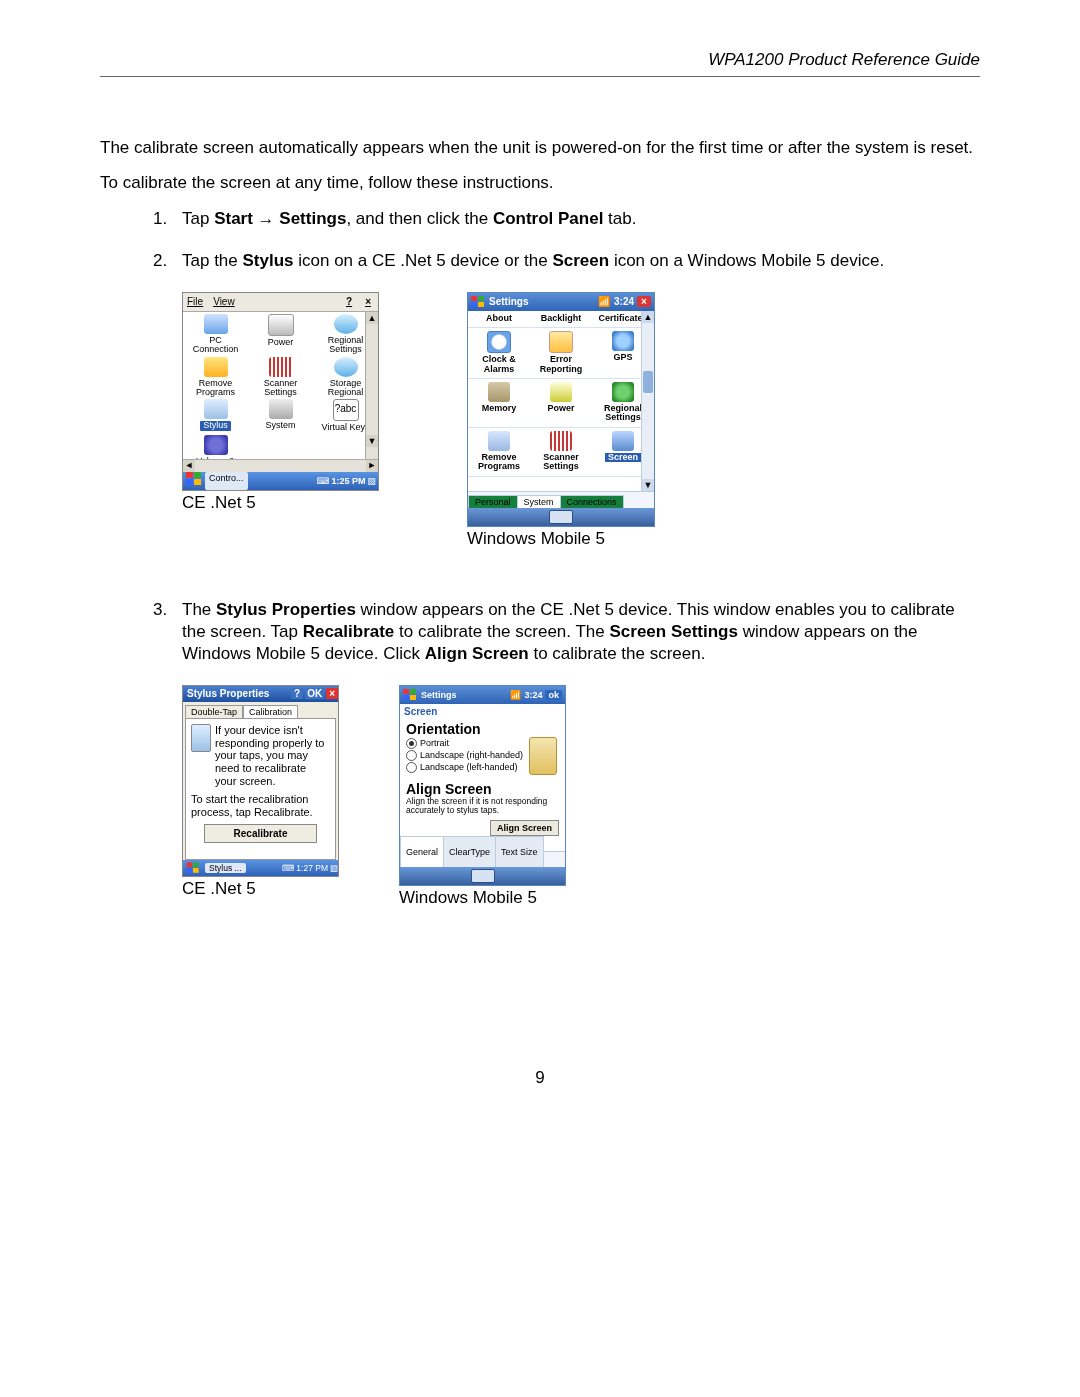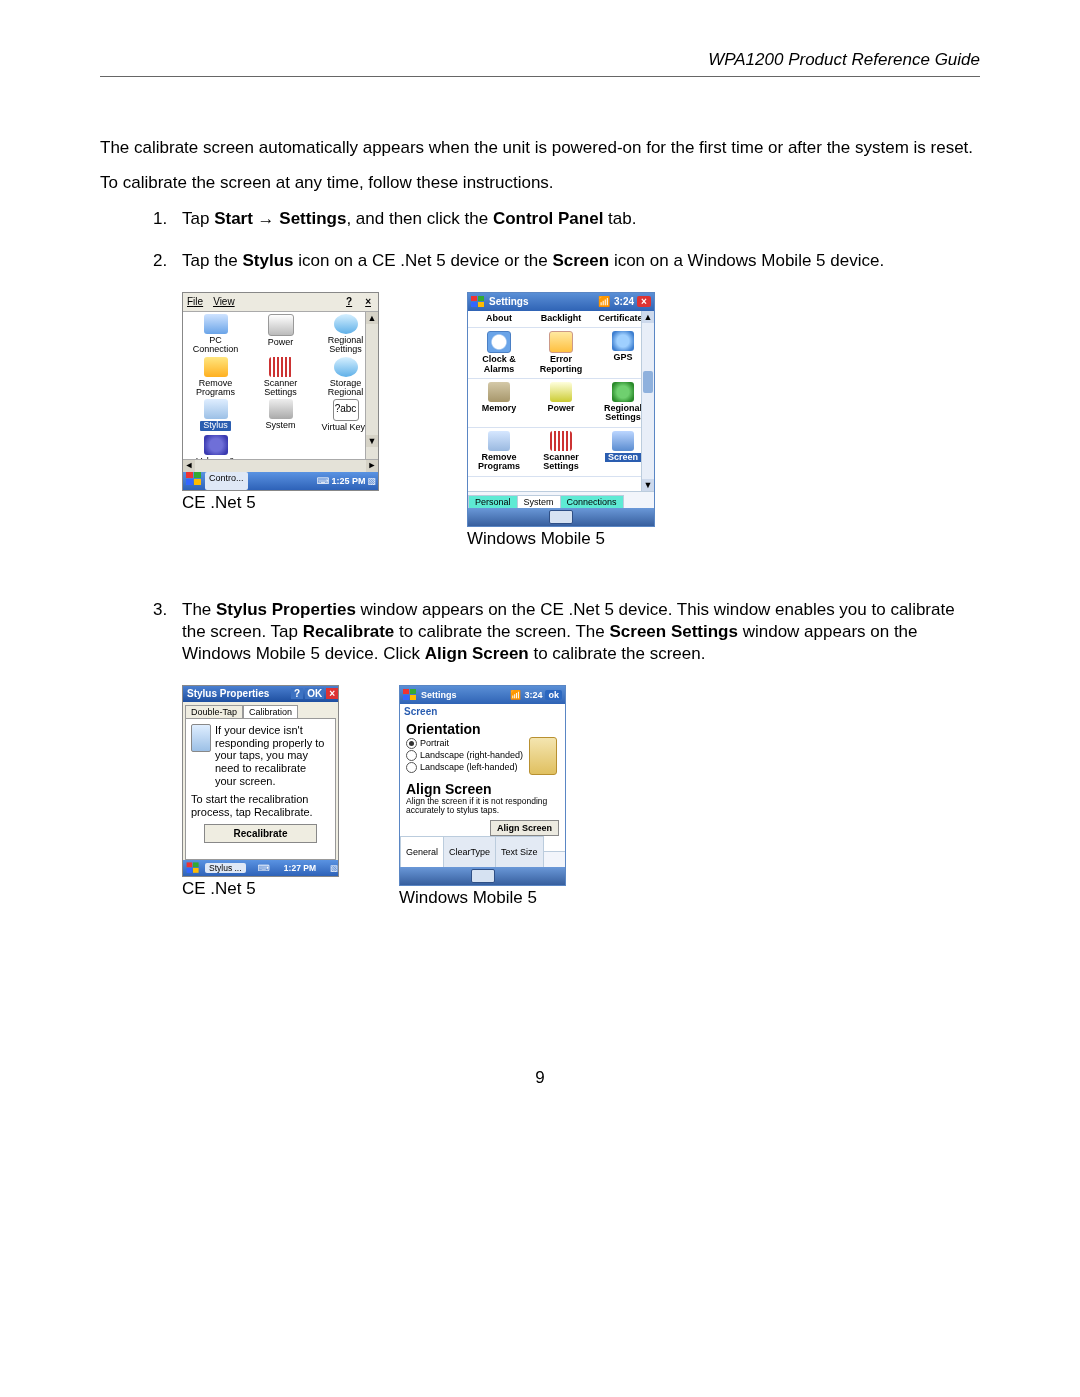--- a/index.html
+++ b/index.html
@@ -185,21 +185,21 @@
   .wm-vscroll{position:absolute;right:0;top:0;bottom:0;width:12px;background:#e8eef8;border-left:1px solid #bcd;}
   .wm-vscroll .up,.wm-vscroll .dn{height:12px;background:#cdd9ec;text-align:center;font-size:9px;line-height:12px;}
   .wm-vscroll .dn{position:absolute;bottom:0;width:12px;}
   .wm-vscroll .thumb{position:absolute;top:60px;height:22px;left:1px;right:1px;background:#8fb1dd;border-radius:2px;}
   .wm-tabs{
     display:flex;font-size:9px;border-top:1px solid #bcd;background:#f2f5fb;height:16px;align-items:flex-end;
   }
   .wm-tab{
     padding:1px 6px;border:1px solid #bcd;border-bottom:none;background:#fff;margin-right:-1px;
   }
-  .wm-tab.inact{background:#5eead4;}
+  .wm-tab.inact{background:#15803d;}
   .wm-soft{
     height:18px;background:linear-gradient(#6a98d8,#375f9e);display:flex;justify-content:center;align-items:center;
   }
   .wm-kbd{width:22px;height:12px;background:#d6e2f2;border:1px solid #2e4f86;border-radius:2px;}
 
   
   .sty-panel{
     width:155px;border:1px solid #888;font-family:Tahoma,Arial,sans-serif;font-size:9px;background:#efede1;
   }
   .sty-title{
@@ -467,21 +467,21 @@
             <div class="sty-txt">If your device isn't responding properly to your taps, you may need to recalibrate your screen.</div>
           </div>
           <div class="sty-txt">To start the recalibration process, tap Recalibrate.</div>
           <div class="sty-btn">Recalibrate</div>
         </div>
         <div class="sty-task">
           <div class="ce-startflag" style="transform:scale(.8);margin:0 2px"></div>
           <div class="btn">Stylus ...</div>
           <div style="flex:1"></div>
           <span>⌨</span>
-          <span style="font-weight:bold;margin:0 14px">1:27 PM</span>
+          <span style="font-weight:normal;margin:0 2px">1:27 PM</span>
           <span>▧</span>
         </div>
       </div>
       <div class="caption">CE .Net 5</div>
     </div>
 
     <div class="shot-col">
       <div class="scr-panel">
         <div class="wm-title">
           <div class="flag"></div>

